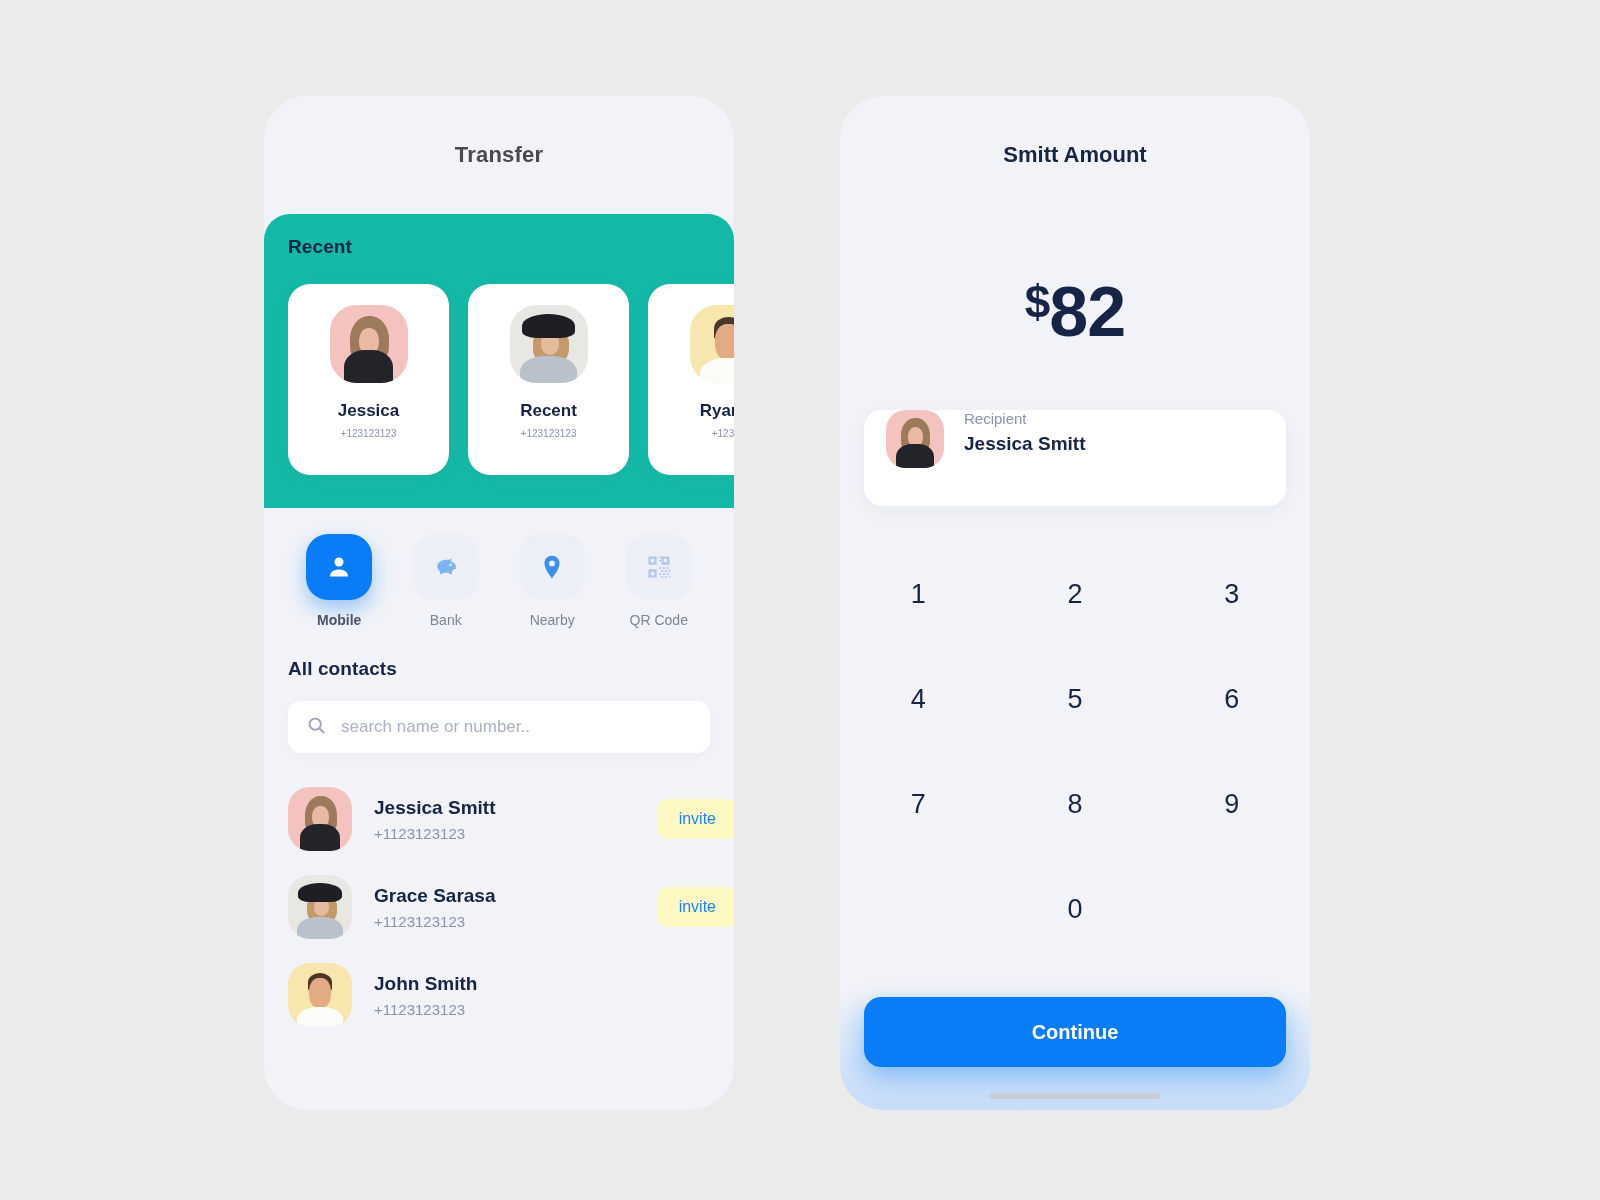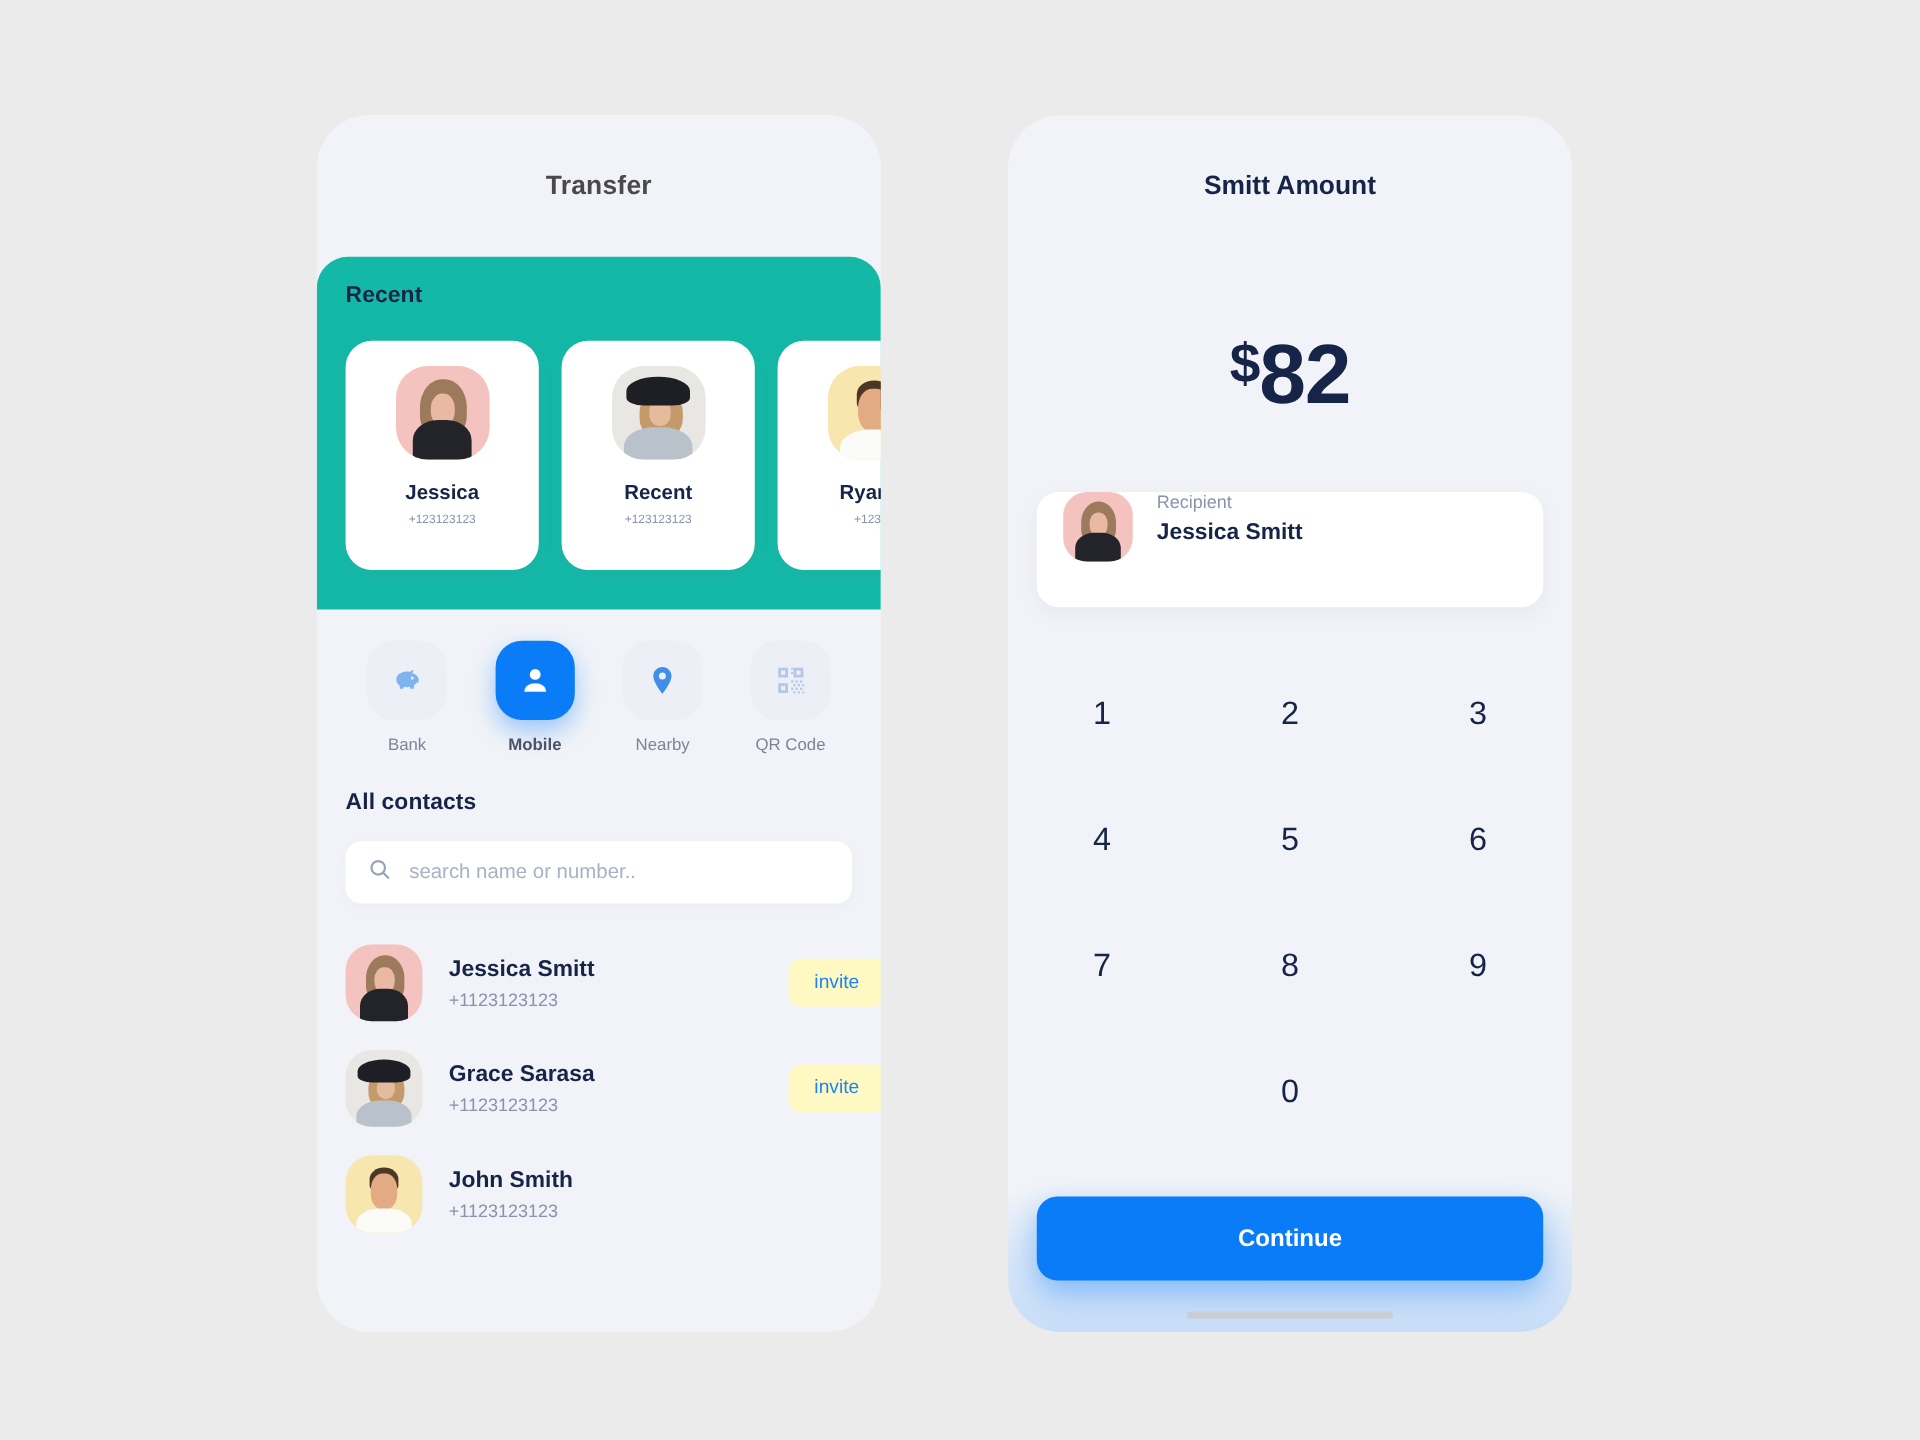--- a/index.html
+++ b/index.html
@@ -200,36 +200,36 @@
           <div class="rc-name">Ryan S</div>
           <div class="rc-phone">+12312</div>
         </div>
 
       </div>
     </div>
 
     <div class="methods">
 
       <div class="method">
-        <div class="m-ic idle">
-          <svg width="30" height="30" viewBox="0 0 24 24" fill="#7eb3f0">
-            <path d="M20 11.2c-.5-1.9-2.1-3.4-4.3-3.9l.9-2.4-2.6 1.4c-.6-.1-1.3-.2-2-.2-3.9 0-7 2.4-7 5.4 0 1.6.9 3 2.3 4v2.1h2.2l.5-1.3c.6.1 1.3.2 2 .2s1.4-.1 2-.2l.5 1.3h2.2v-2.2c.7-.5 1.3-1.1 1.7-1.8h1.4v-2.4zm-4.4.2a1 1 0 1 1 0-2 1 1 0 0 1 0 2z"></path>
-          </svg>
-        </div>
-        <div class="m-label">Bank</div>
-      </div>
-
-      <div class="method">
         <div class="m-ic active">
           <svg width="30" height="30" viewBox="0 0 24 24" fill="#ffffff">
             <circle cx="12" cy="8" r="3.6"></circle>
             <path d="M4.8 19.5c0-3.6 3.2-5.6 7.2-5.6s7.2 2 7.2 5.6z"></path>
           </svg>
         </div>
         <div class="m-label on">Mobile</div>
+      </div>
+
+      <div class="method">
+        <div class="m-ic idle">
+          <svg width="30" height="30" viewBox="0 0 24 24" fill="#7eb3f0">
+            <path d="M20 11.2c-.5-1.9-2.1-3.4-4.3-3.9l.9-2.4-2.6 1.4c-.6-.1-1.3-.2-2-.2-3.9 0-7 2.4-7 5.4 0 1.6.9 3 2.3 4v2.1h2.2l.5-1.3c.6.1 1.3.2 2 .2s1.4-.1 2-.2l.5 1.3h2.2v-2.2c.7-.5 1.3-1.1 1.7-1.8h1.4v-2.4zm-4.4.2a1 1 0 1 1 0-2 1 1 0 0 1 0 2z"></path>
+          </svg>
+        </div>
+        <div class="m-label">Bank</div>
       </div>
 
       <div class="method">
         <div class="m-ic idle">
           <svg width="28" height="28" viewBox="0 0 24 24" fill="#3f8fe8">
             <path d="M12 2.4c-3.6 0-6.5 2.9-6.5 6.5 0 4.8 6.5 12.7 6.5 12.7s6.5-7.9 6.5-12.7c0-3.6-2.9-6.5-6.5-6.5z"></path>
             <circle cx="12" cy="8.9" r="2.5" fill="#eceff6"></circle>
           </svg>
         </div>
         <div class="m-label">Nearby</div>

